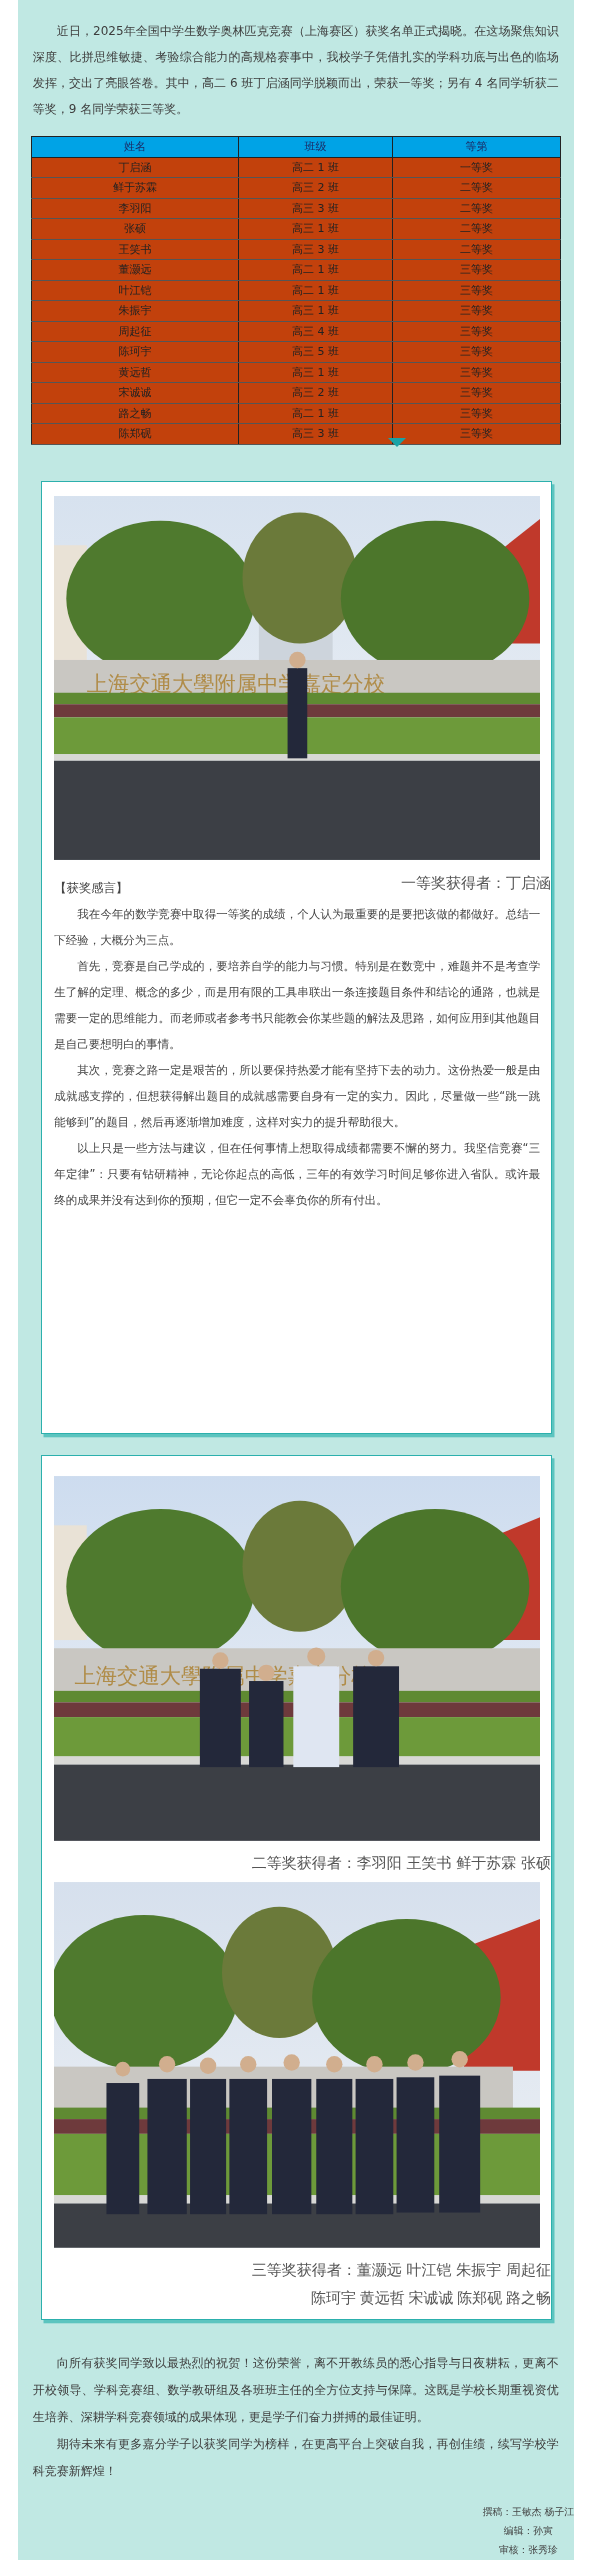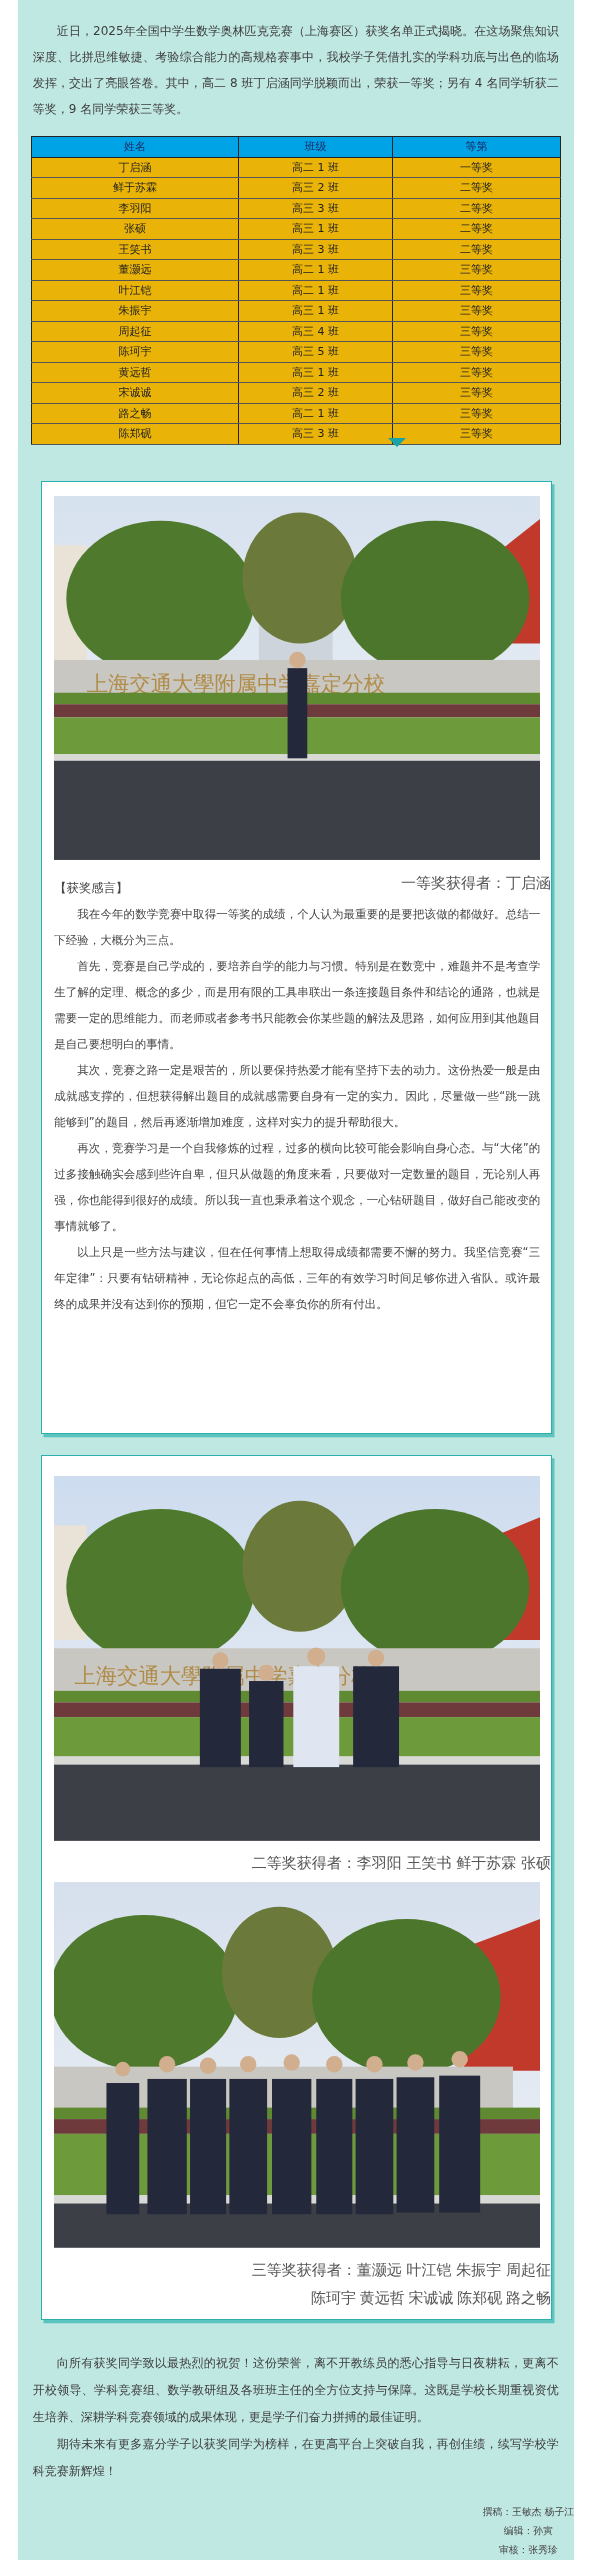--- a/index.html
+++ b/index.html
@@ -12,21 +12,21 @@
     height: 2560px;
     background: #c0e8e3;
   }
   .intro {
     position: absolute; left: 14.8px; top: 18px; width: 526px;
     font-size: 12px; line-height: 26px; color: #3d3d3d;
     text-indent: 2em; text-align: justify;
   }
   table.awards {
     position: absolute; left: 13px; top: 136px; width: 530px;
-    border-collapse: collapse; background: #eab308;
+    border-collapse: collapse; background: #c2410c;
     font-size: 11px; color: #222;
   }
   table.awards th {
     background: #00a3e6; color: #1b2b66; font-weight: normal;
     height: 20.5px; border: 0.8px solid #222;
   }
   table.awards td {
     height: 20.5px; text-align: center; border: 0.8px solid #222;
     border-bottom: 1.6px solid #555;
   }
@@ -68,21 +68,21 @@
     position: absolute; right: 0; top: 2502px; text-align: center;
     font-size: 9.8px; line-height: 19px; color: #444;
   }
   svg { display: block; }
 </style>
 </head>
 <body>
 
 <div class="panel">
 
-  <p class="intro">近日，2025年全国中学生数学奥林匹克竞赛（上海赛区）获奖名单正式揭晓。在这场聚焦知识深度、比拼思维敏捷、考验综合能力的高规格赛事中，我校学子凭借扎实的学科功底与出色的临场发挥，交出了亮眼答卷。其中，高二 8 班丁启涵同学脱颖而出，荣获一等奖；另有 4 名同学斩获二等奖，9 名同学荣获三等奖。</p>
+  <p class="intro">近日，2025年全国中学生数学奥林匹克竞赛（上海赛区）获奖名单正式揭晓。在这场聚焦知识深度、比拼思维敏捷、考验综合能力的高规格赛事中，我校学子凭借扎实的学科功底与出色的临场发挥，交出了亮眼答卷。其中，高二 6 班丁启涵同学脱颖而出，荣获一等奖；另有 4 名同学斩获二等奖，9 名同学荣获三等奖。</p>
 
   <table class="awards">
     <colgroup>
         <col class="c1">
         <col class="c2">
         <col>
       </colgroup>
     <thead>
       <tr>
         <th>姓名</th>
@@ -194,21 +194,20 @@
         <rect x="285" y="210" width="24" height="110" fill="#23283a"></rect>
         <circle cx="297" cy="200" r="10" fill="#d1ae8e"></circle>
       </svg>
     </div>
     <div class="caption" style="top:392px;">一等奖获得者：丁启涵</div>
     <div class="speech" style="top:393px;">
       <div class="head">【获奖感言】</div>
       <p>我在今年的数学竞赛中取得一等奖的成绩，个人认为最重要的是要把该做的都做好。总结一下经验，大概分为三点。</p>
       <p>首先，竞赛是自己学成的，要培养自学的能力与习惯。特别是在数竞中，难题并不是考查学生了解的定理、概念的多少，而是用有限的工具串联出一条连接题目条件和结论的通路，也就是需要一定的思维能力。而老师或者参考书只能教会你某些题的解法及思路，如何应用到其他题目是自己要想明白的事情。</p>
       <p>其次，竞赛之路一定是艰苦的，所以要保持热爱才能有坚持下去的动力。这份热爱一般是由成就感支撑的，但想获得解出题目的成就感需要自身有一定的实力。因此，尽量做一些“跳一跳能够到”的题目，然后再逐渐增加难度，这样对实力的提升帮助很大。</p>
-      <p>再次，竞赛学习是一个自我修炼的过程，过多的横向比较可能会影响自身心态。与“大佬”的过多接触确实会感到些许自卑，但只从做题的角度来看，只要做对一定数量的题目，无论别人再强，你也能得到很好的成绩。所以我一直也秉承着这个观念，一心钻研题目，做好自己能改变的事情就够了。</p>
       <p>以上只是一些方法与建议，但在任何事情上想取得成绩都需要不懈的努力。我坚信竞赛“三年定律”：只要有钻研精神，无论你起点的高低，三年的有效学习时间足够你进入省队。或许最终的成果并没有达到你的预期，但它一定不会辜负你的所有付出。</p>
     </div>
   </div>
 
   <div class="card card2">
     <div class="photo" style="top:19.7px;height:365px;">
       <svg width="486" height="365" viewBox="0 0 593 445">
         <defs>
           <linearGradient id="sky2" x1="0" y1="0" x2="0" y2="1">
               <stop offset="0" stop-color="#cddcef"></stop>

